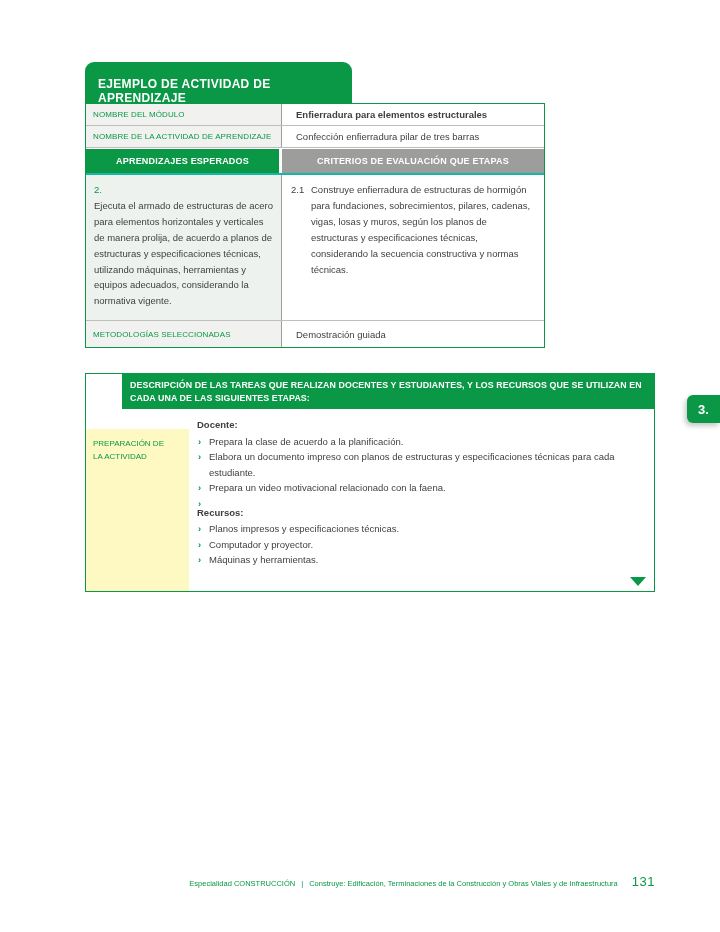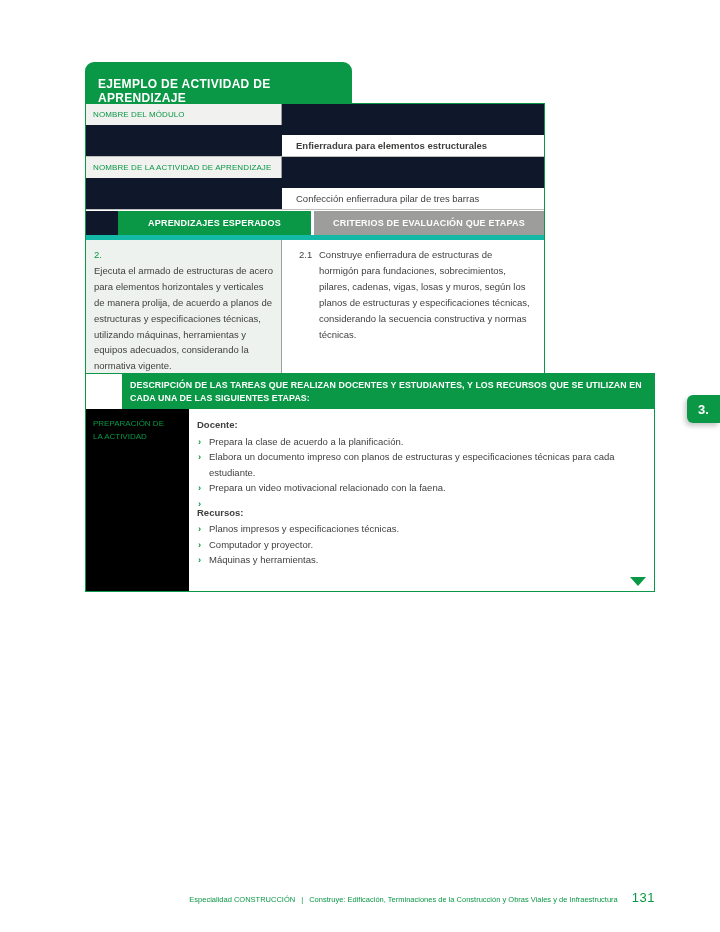--- a/index.html
+++ b/index.html
@@ -8,79 +8,79 @@
   .page { position:relative; width:720px; height:932px; background:#fff; overflow:hidden; }
 
   
   .title-box { position:absolute; left:85px; top:62px; width:267px; height:58px;
     background:#0a9846; border-radius:9px 9px 0 0; display:flex; align-items:center;
     padding-left:13px; }
   .title-box span { color:#ffffff; font-weight:bold; font-size:12px; letter-spacing:0.3px; }
 
   
   .table1 { position:absolute; left:85px; top:103px; width:460px; border:1.5px solid #0a9846;
-    background:#0f172a; }
+    background:#a21caf; }
   .t-row { display:grid; grid-template-columns:196px 1fr; }
   .info-row { border-bottom:1px solid #bebebd; }
   .info-row:last-of-type { border-bottom:none; }
   .cell-label { background:#f1f1f0; color:#0a9846; font-size:8px; letter-spacing:0.1px;
     display:flex; align-items:center; padding:0 4px 0 7px; border-right:1px solid #9d9d9c;
     height:21px; }
   .cell-value { background:#ffffff; font-size:9.5px; display:flex; align-items:center;
-    padding:0 8px 0 14px; height:21px;margin-top:31px; }
+    padding:0 8px 0 14px; height:21px; }
   .cell-value.strong { font-weight:bold; }
 
   .head-row .head-left { background:#0a9846; color:#fff; font-weight:bold; font-size:9px;
     display:flex; align-items:center; justify-content:center; height:24px;
     border-right:3px solid #ffffff; letter-spacing:0.2px; }
   .head-row .head-right { background:#9d9d9c; color:#fff; font-weight:bold; font-size:9px;
     display:flex; align-items:center; justify-content:center; height:24px; letter-spacing:0.2px; }
-  .head-row { border-top:1px solid #ffffff; border-bottom:5px solid #14b8a6;padding-left:32px; }
+  .head-row { border-top:1px solid #ffffff; border-bottom:2px solid #14b8a6; }
 
   .body-row { min-height:145px; }
   .body-left { background:#edf2ee; border-right:1px solid #9d9d9c; padding:7px 8px 8px 8px;
     font-size:9.5px; line-height:15.9px; }
   .body-left .ae-number { color:#0a9846; display:block; }
   .body-right { background:#fff; padding:7px 10px 8px 9px; font-size:9.5px; line-height:15.9px; }
-  .hang { display:flex;margin-left:8px; }
+  .hang { display:flex; }
   .hang .num { flex:0 0 20px; }
   .hang .txt { flex:1; }
 
   .met-row .cell-label, .met-row .cell-value { height:26px; }
   .met-row { border-top:1px solid #bebebd; }
 
   
   .table2 { position:absolute; left:85px; top:373px; width:570px; border:1.5px solid #0a9846;
     background:#fff; }
   .banner { background:#0a9846; color:#ffffff; font-weight:bold; font-size:8.8px;
     line-height:12.5px; padding:5px 10px 5px 8px; letter-spacing:0.1px;margin-left:36px; }
   .prep-row { display:grid; grid-template-columns:103px 1fr; min-height:182px; position:relative; }
-  .prep-label { background:#000000; color:#0a9846; font-size:8px; line-height:12.5px;
-    padding:9px 22px 8px 7px; }
+  .prep-label { background:#fef9c3; color:#0a9846; font-size:8px; line-height:12.5px;
+    padding:9px 22px 8px 7px;margin-top:20px; }
   .prep-content { background:#fff; padding:8px 12px 8px 8px; font-size:9.5px; line-height:15.5px; }
   .group-heading { font-weight:bold; margin-bottom:1px; }
   .blist { list-style:none; margin-bottom:9px; }
   .blist li { position:relative; padding-left:12px; }
   .blist li .bullet { position:absolute; left:1px; top:0; color:#0a9846; font-weight:bold; }
   .blist.last { margin-bottom:0; }
 
   .tri-icon { position:absolute; right:8px; bottom:5px; width:0; height:0;
     border-left:8px solid transparent; border-right:8px solid transparent;
     border-top:9px solid #0a9846; }
 
   
   .side-tab { position:absolute; left:687px; top:395px; width:33px; height:28px;
     background:#0a9846; border-radius:6px 0 0 6px; display:flex; align-items:center;
     justify-content:center; color:#fff; font-weight:bold; font-size:13px;
     box-shadow:-2px 3px 5px rgba(0,0,0,0.22); }
 
   
   .footer { position:absolute; left:85px; top:874px; width:570px; display:flex;
     justify-content:flex-end; align-items:baseline; color:#0a9846; font-size:7.5px;
-    white-space:nowrap;margin-top:16px; }
+    white-space:nowrap; }
   .footer .sep { margin:0 6px; }
   .footer .pagenum { margin-left:14px; font-size:13px; letter-spacing:0.5px; }
 </style>
 </head>
 <body>
 
 <div class="page">
 
   <div class="title-box">
     <span>EJEMPLO DE ACTIVIDAD DE APRENDIZAJE</span>

